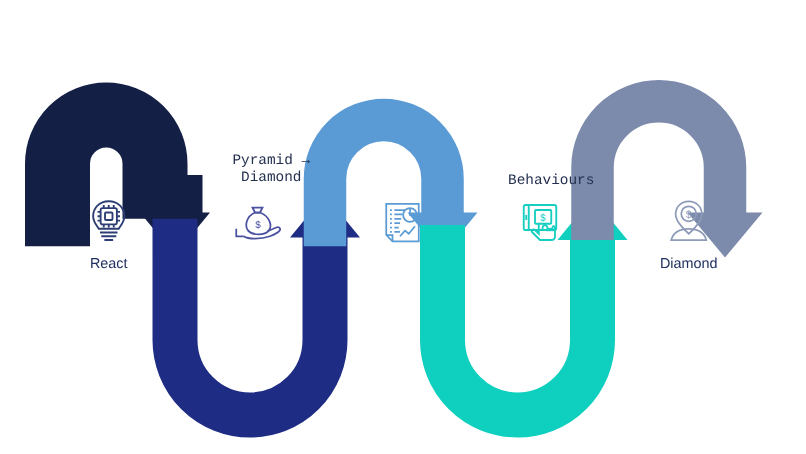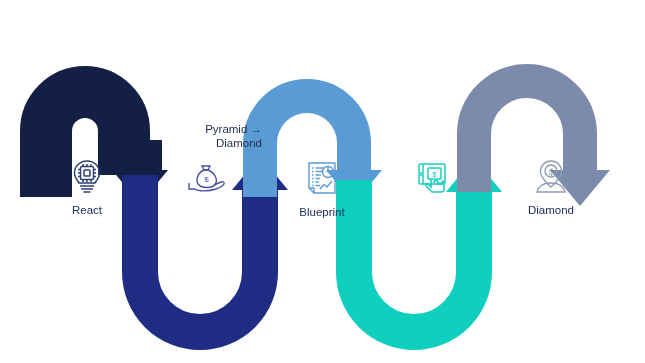--- a/index.html
+++ b/index.html
@@ -13,22 +13,22 @@
   svg#flow{position:absolute;left:0;top:0;width:645px;height:363px;}
   .node{position:absolute;text-align:center;}
   .node .ico{display:block;margin:0 auto;}
   .node .lbl{
     display:block;font-size:11.5px;color:#1f3060;
     line-height:13px;margin-top:4px;white-space:nowrap;
     font-family:"Liberation Sans","DejaVu Sans",sans-serif;
   }
   .toplabel{
     position:absolute;font-size:11.5px;color:#24304f;
-    line-height:14px;text-align:right;white-space:pre-line;
-    font-family:Liberation Sans, sans-serif;
+    line-height:14px;text-align:center;white-space:pre-line;
+    font-family:Liberation Mono, monospace;
   }
 </style>
 </head>
 <body>
 
 <div id="stage">
 
   <svg id="flow" viewBox="0 0 645 363">
 
     <g>
@@ -123,23 +123,23 @@
           <line x1="11.5" y1="18.5" x2="16" y2="18.5"></line>
         <line x1="8" y1="22" x2="9.5" y2="22"></line>
           <line x1="11.5" y1="22" x2="15" y2="22"></line>
         <line x1="8" y1="25.5" x2="9.5" y2="25.5"></line>
           <line x1="11.5" y1="25.5" x2="16" y2="25.5"></line>
         <circle cx="24" cy="12" r="5.5"></circle>
         <path d="M24 6.5 L24 12 L29.5 12"></path>
         <polyline points="16,29 20,24.5 23,27 28,21"></polyline>
       </svg>
     </span>
-    <span class="lbl">Blueprint</span>
   </div>
 
+  <div class="toplabel" style="left:396px;top:138px;width:90px;">Behaviours</div>
   <div class="node" style="left:410px;top:160px;width:48px;">
     <span class="ico">
       <svg width="38" height="36" viewBox="0 0 38 36" fill="none" stroke="#17cfc0" stroke-width="1.5">
         <rect x="4" y="4" width="26" height="20" rx="1.5"></rect>
         <line x1="8" y1="4" x2="8" y2="24"></line>
         <line x1="6" y1="12" x2="6" y2="16"></line>
         <rect x="13" y="8" width="13" height="11" rx="0.8"></rect>
         <text x="19.5" y="16.5" font-size="8" fill="#17cfc0" stroke="none" text-anchor="middle" font-family="Liberation Sans, sans-serif">$</text>
         <path d="M16 19 L16 27 L13 24 C11.5 22.5 9.5 24.5 11 26 L17 32 L26 32 C28 32 29 30.5 29 29 L29 22 C29 20.5 27 20.5 27 22 L27 25"></path>
         <path d="M27 24 C27 22.5 25 22.5 25 24 L25 25"></path>

